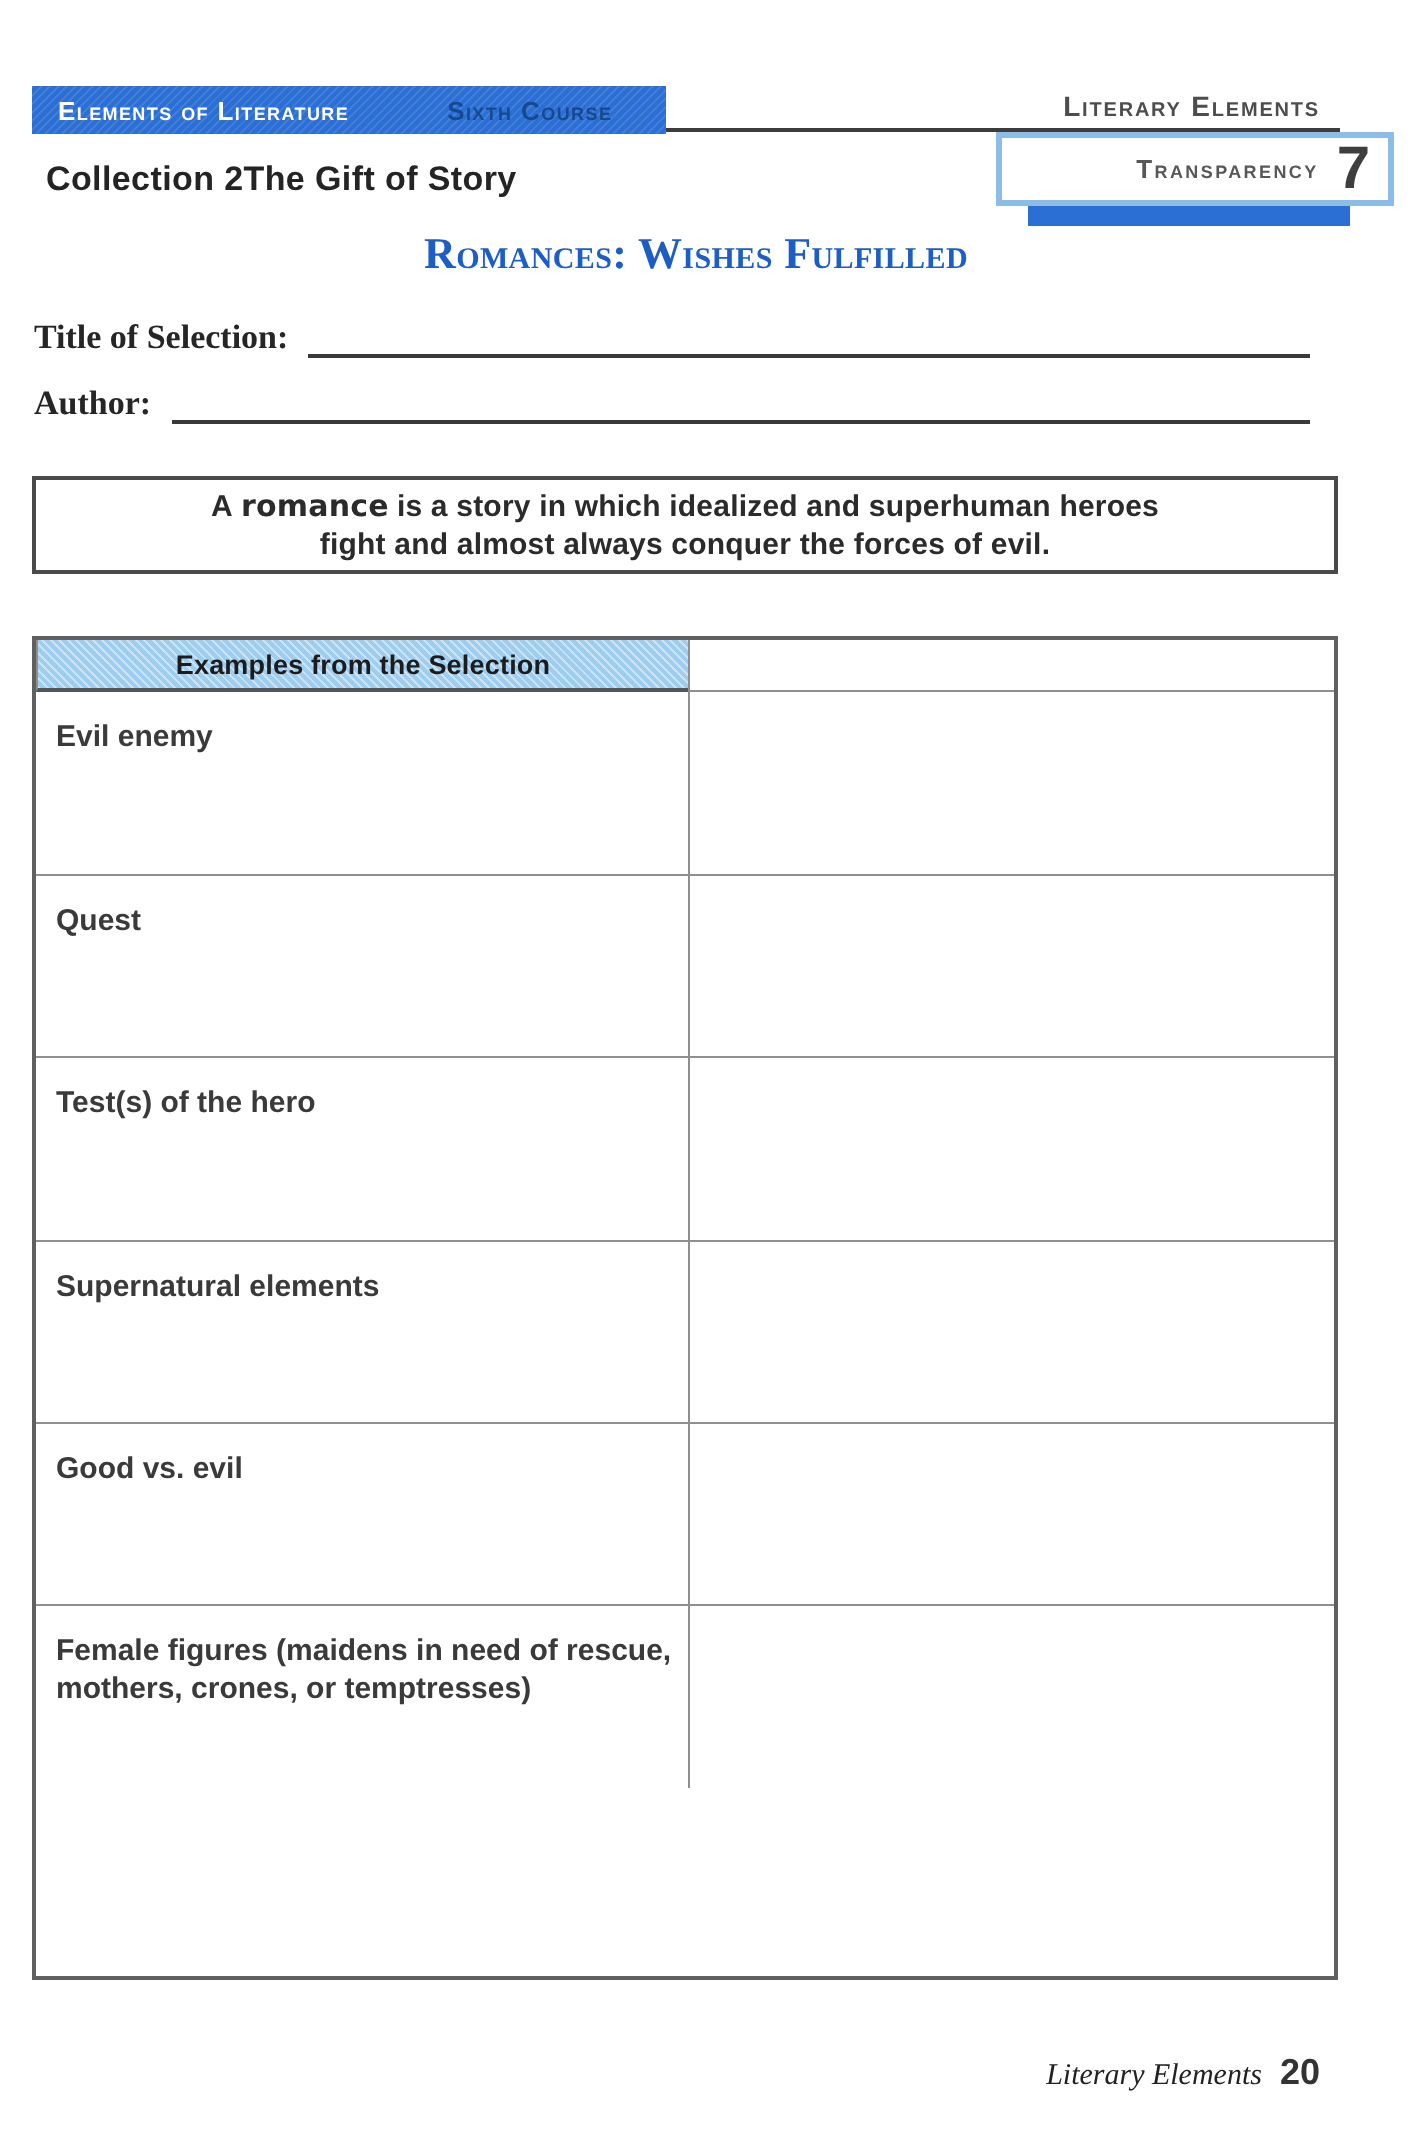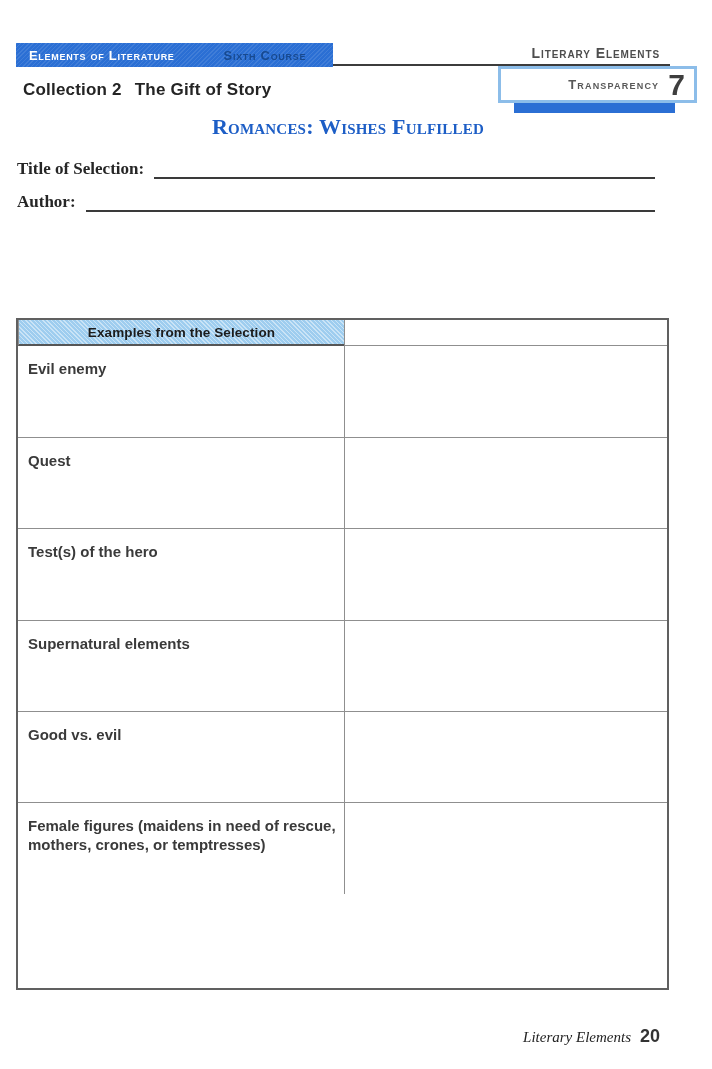--- a/index.html
+++ b/index.html
@@ -56,21 +56,21 @@
   }
   .trans-number {
     font-weight: bold; font-size: 30px; color: #3e3e3e; line-height: 1;
   }
   .trans-bar {
     position: absolute; left: 514px; top: 103px;
     width: 161px; height: 10px; background: #2b6fd4;
   }
   .collection {
     position: absolute; left: 23px; top: 80px;
-    display: flex; gap: 13px;
+    display: flex; 
     font-weight: bold; font-size: 17px; color: #242424;
     letter-spacing: 0.2px;
   }
 
   
   .main-title {
     position: absolute; left: 0; top: 114px; width: 696px;
     margin: 0; text-align: center;
     font-family: "Liberation Serif", serif;
     font-variant: small-caps; font-weight: bold;
@@ -170,20 +170,26 @@
 
   <div class="field field-selection">
     <span class="field-label">Title of Selection:</span>
     <span class="field-line"></span>
   </div>
   <div class="field field-author">
     <span class="field-label">Author:</span>
     <span class="field-line"></span>
   </div>
 
+  <div class="def-box">
+    <div>
+      <span class="def-lead">A</span><span class="def-term">romance</span><span>is a story in which idealized and superhuman heroes</span>
+    </div>
+    <div>fight and almost always conquer the forces of evil.</div>
+  </div>
 
   <div class="table">
     <div class="th col2">Examples from the Selection</div>
 
     <div class="cell col2"></div>
 
     <div class="cell cell-label">Evil enemy</div>
     <div class="cell col2"></div>
 
     <div class="cell cell-label">Quest</div>

